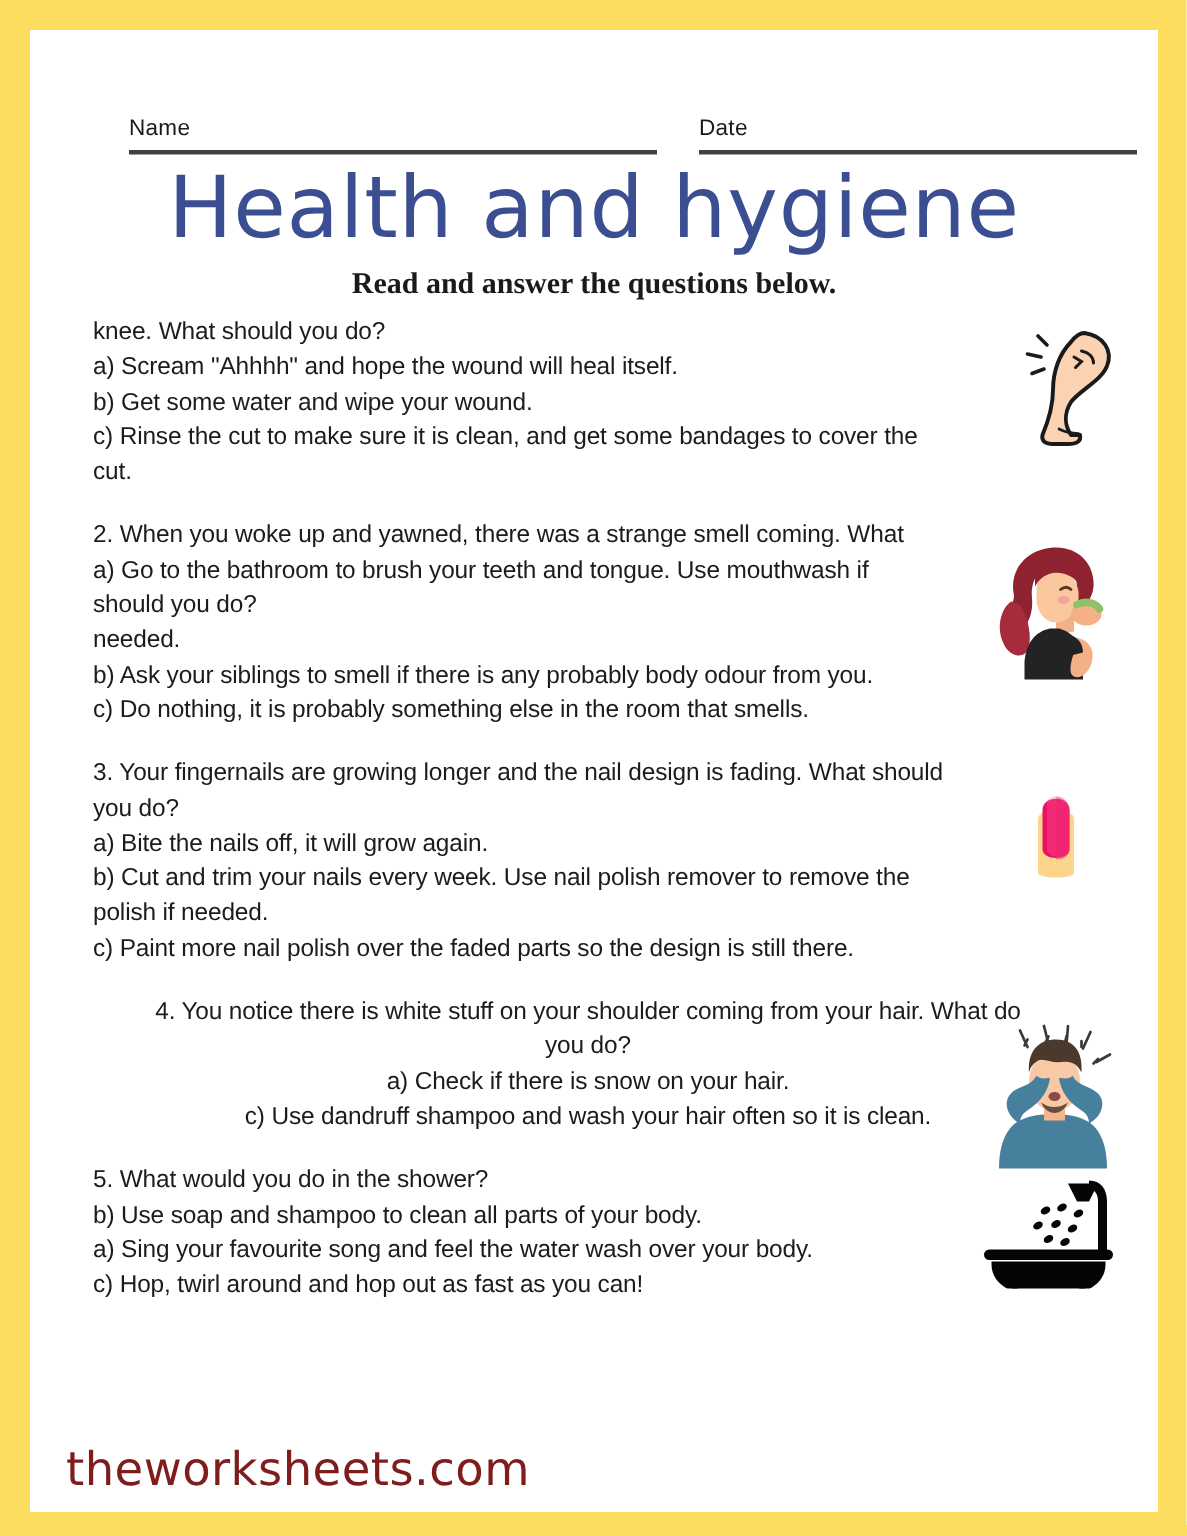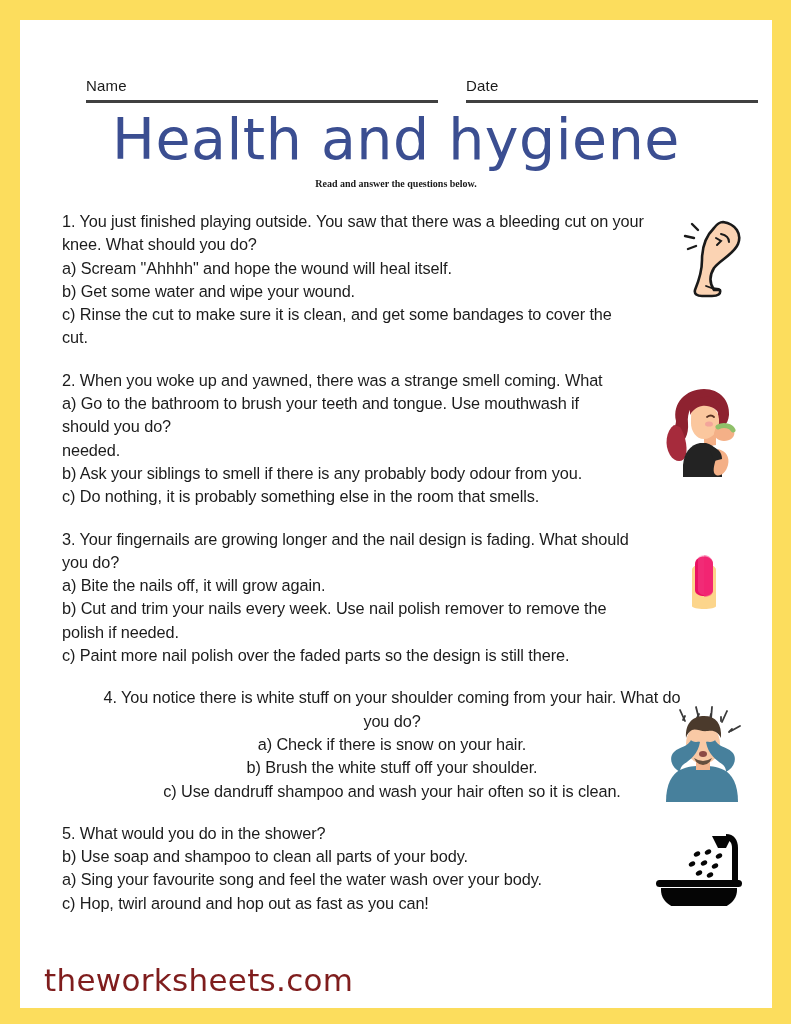--- a/index.html
+++ b/index.html
@@ -63,21 +63,21 @@
     letter-spacing: 0.5px;
     white-space: nowrap;
   }
   .subtitle {
     position: absolute;
     top: 158px;
     left: 0;
     width: 100%;
     text-align: center;
     font-family: "Liberation Serif", serif;
-    font-size: 10px;
+    font-size: 20px;
     font-weight: 700;
     color: #1a1a1a;
   }
 
   
   .body-area {
     position: absolute;
     top: 190px;
     left: 42px;
     width: 690px;
@@ -149,21 +149,20 @@
           </g>
           <g stroke="#1a1a1a" stroke-width="2.4" stroke-linecap="round">
             <line x1="22" y1="14" x2="16" y2="8"></line>
             <line x1="18" y1="22" x2="9" y2="20"></line>
             <line x1="20" y1="30" x2="12" y2="33"></line>
           </g>
           <path d="M40 22 l5 3 -4 4" fill="none" stroke="#1a1a1a" stroke-width="2" stroke-linecap="round"></path>
         </svg>
       </span>
       <p class="qtext w-q1">
-        <span class="line">1. You just finished playing outside. You saw that there was a bleeding cut on your</span>
         <span class="line">knee. What should you do?</span>
         <span class="line">a) Scream "Ahhhh" and hope the wound will heal itself.</span>
         <span class="line">b) Get some water and wipe your wound.</span>
         <span class="line">c) Rinse the cut to make sure it is clean, and get some bandages to cover the</span>
         <span class="line">cut.</span>
       </p>
     </div>
 
     <div class="qblock">
       <span class="art" style="top:12px; right:8px;">
@@ -270,21 +269,20 @@
                    l-8 4 C54 50 62 56 68 60 C71 62 72 65 72 68 Z" fill="#47809c"></path>
 
           <path d="M36 30 C40 26 47 26 49 30 C51 34 47 38 42 38 C37 38 34 34 36 30 Z" fill="#f9c9a5"></path>
           <path d="M62 30 C58 26 51 26 49 30 C47 34 51 38 56 38 C61 38 64 34 62 30 Z" fill="#f9c9a5"></path>
         </svg>
       </span>
       <p class="qtext w-q4">
         <span class="line">4. You notice there is white stuff on your shoulder coming from your hair. What do</span>
         <span class="line">you do?</span>
         <span class="line">a) Check if there is snow on your hair.</span>
-        <span class="line">b) Brush the white stuff off your shoulder.</span>
         <span class="line">c) Use dandruff shampoo and wash your hair often so it is clean.</span>
       </p>
     </div>
 
     <div class="qblock">
       <span class="art" style="top:8px; right:6px;">
         <svg width="94" height="76" viewBox="0 0 94 76" aria-hidden="true">
           <g fill="#050505">
 
             <path d="M74 4 C82 4 86 10 86 18 L86 52 L80 52 L80 18 C80 13 78 10 74 10 Z"></path>

